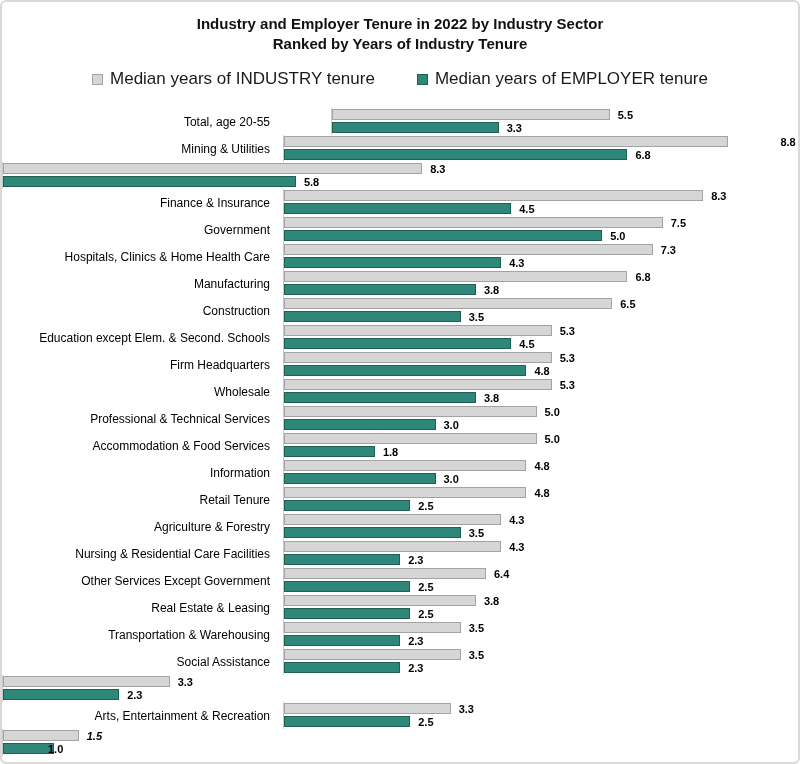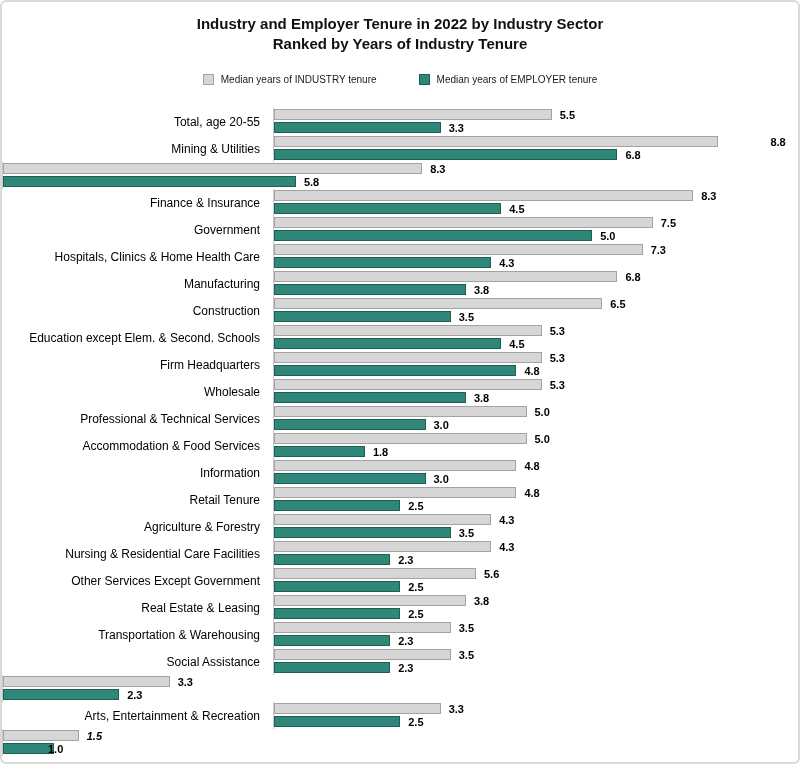--- a/index.html
+++ b/index.html
@@ -25,21 +25,21 @@
     font-weight: bold;
     line-height: 20px;
     color: #111;
   }
   .legend {
     margin-top: 15px;
     display: flex;
     justify-content: center;
     align-items: center;
     gap: 42px;
-    font-size: 10px;
+    font-size: 17px;
     color: #1a1a1a;
     height: 20px;
   }
   .legend-item { display: flex; align-items: center; gap: 7px; }
   .swatch {
     width: 11px; height: 11px;
     display: inline-block;
     box-sizing: border-box;
     border: 1px solid #999;
   }
@@ -55,20 +55,21 @@
   .cat-label {
     width: 258px;
     padding-right: 13px;
     box-sizing: content-box;
     display: flex;
     align-items: center;
     justify-content: flex-end;
     font-size: 12px;
     white-space: nowrap;
     color: #000;
+    padding-left: 10px;
   }
   .bars {
     position: relative;
     flex: 1;
     border-left: 1px solid #c9c9c9;
   }
   .bar {
     position: absolute;
     left: 0;
     height: 11px;
@@ -104,21 +105,21 @@
     </div>
     <div class="legend-item">
       <span class="swatch" id="swatch-employer" style="background: rgb(46, 135, 120); border-color: rgb(30, 96, 84);"></span>
       <span>Median years of EMPLOYER tenure</span>
     </div>
   </div>
 
   <div class="chart" id="chart">
       <div class="row">
         <div class="cat-label">Total, age 20-55</div>
-        <div class="bars" style="border-left-color: rgb(201, 201, 201);">
+        <div class="bars" style="border-left-color: rgb(201, 201, 201); margin-left: 48px;">
           <div class="bar industry" style="width: 277.75px; background: rgb(214, 214, 214); border-color: rgb(163, 163, 163);"></div>
           <div class="val industry" style="left: 285.75px;">5.5</div>
           <div class="bar employer" style="width: 166.65px; background: rgb(46, 135, 120); border-color: rgb(30, 96, 84);"></div>
           <div class="val employer" style="left: 174.65px;">3.3</div>
         </div>
       </div>
       <div class="row">
         <div class="cat-label">Mining &amp; Utilities</div>
         <div class="bars" style="border-left-color: rgb(201, 201, 201);">
           <div class="bar industry" style="width: 444.4px; background: rgb(214, 214, 214); border-color: rgb(163, 163, 163);"></div>
@@ -258,21 +259,21 @@
           <div class="bar industry" style="width: 217.15px; background: rgb(214, 214, 214); border-color: rgb(163, 163, 163);"></div>
           <div class="val industry" style="left: 225.15px;">4.3</div>
           <div class="bar employer" style="width: 116.15px; background: rgb(46, 135, 120); border-color: rgb(30, 96, 84);"></div>
           <div class="val employer" style="left: 124.15px;">2.3</div>
         </div>
       </div>
       <div class="row">
         <div class="cat-label">Other Services Except Government</div>
         <div class="bars" style="border-left-color: rgb(201, 201, 201);">
           <div class="bar industry" style="width: 202px; background: rgb(214, 214, 214); border-color: rgb(163, 163, 163);"></div>
-          <div class="val industry" style="left: 210px;">5.6</div>
+          <div class="val industry" style="left: 210px;">6.4</div>
           <div class="bar employer" style="width: 126.25px; background: rgb(46, 135, 120); border-color: rgb(30, 96, 84);"></div>
           <div class="val employer" style="left: 134.25px;">2.5</div>
         </div>
       </div>
       <div class="row">
         <div class="cat-label">Real Estate &amp; Leasing</div>
         <div class="bars" style="border-left-color: rgb(201, 201, 201);">
           <div class="bar industry" style="width: 191.9px; background: rgb(214, 214, 214); border-color: rgb(163, 163, 163);"></div>
           <div class="val industry" style="left: 199.9px;">3.8</div>
           <div class="bar employer" style="width: 126.25px; background: rgb(46, 135, 120); border-color: rgb(30, 96, 84);"></div>

